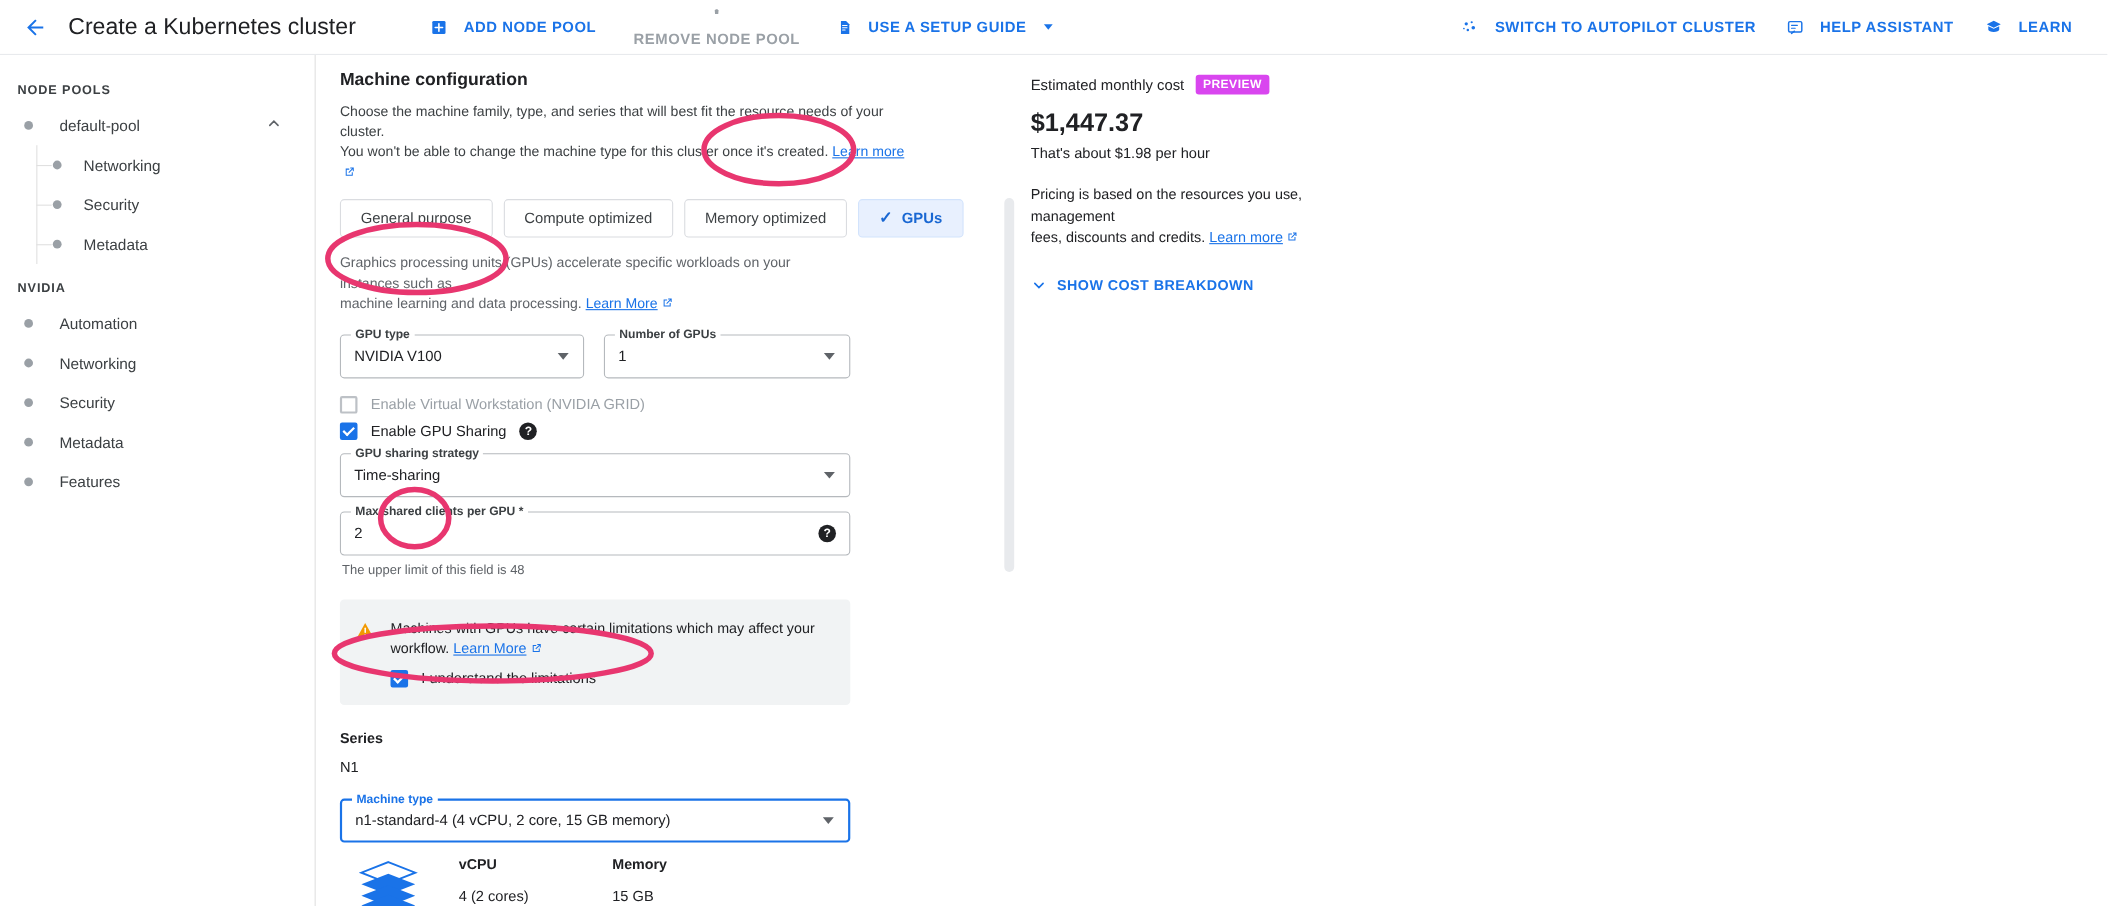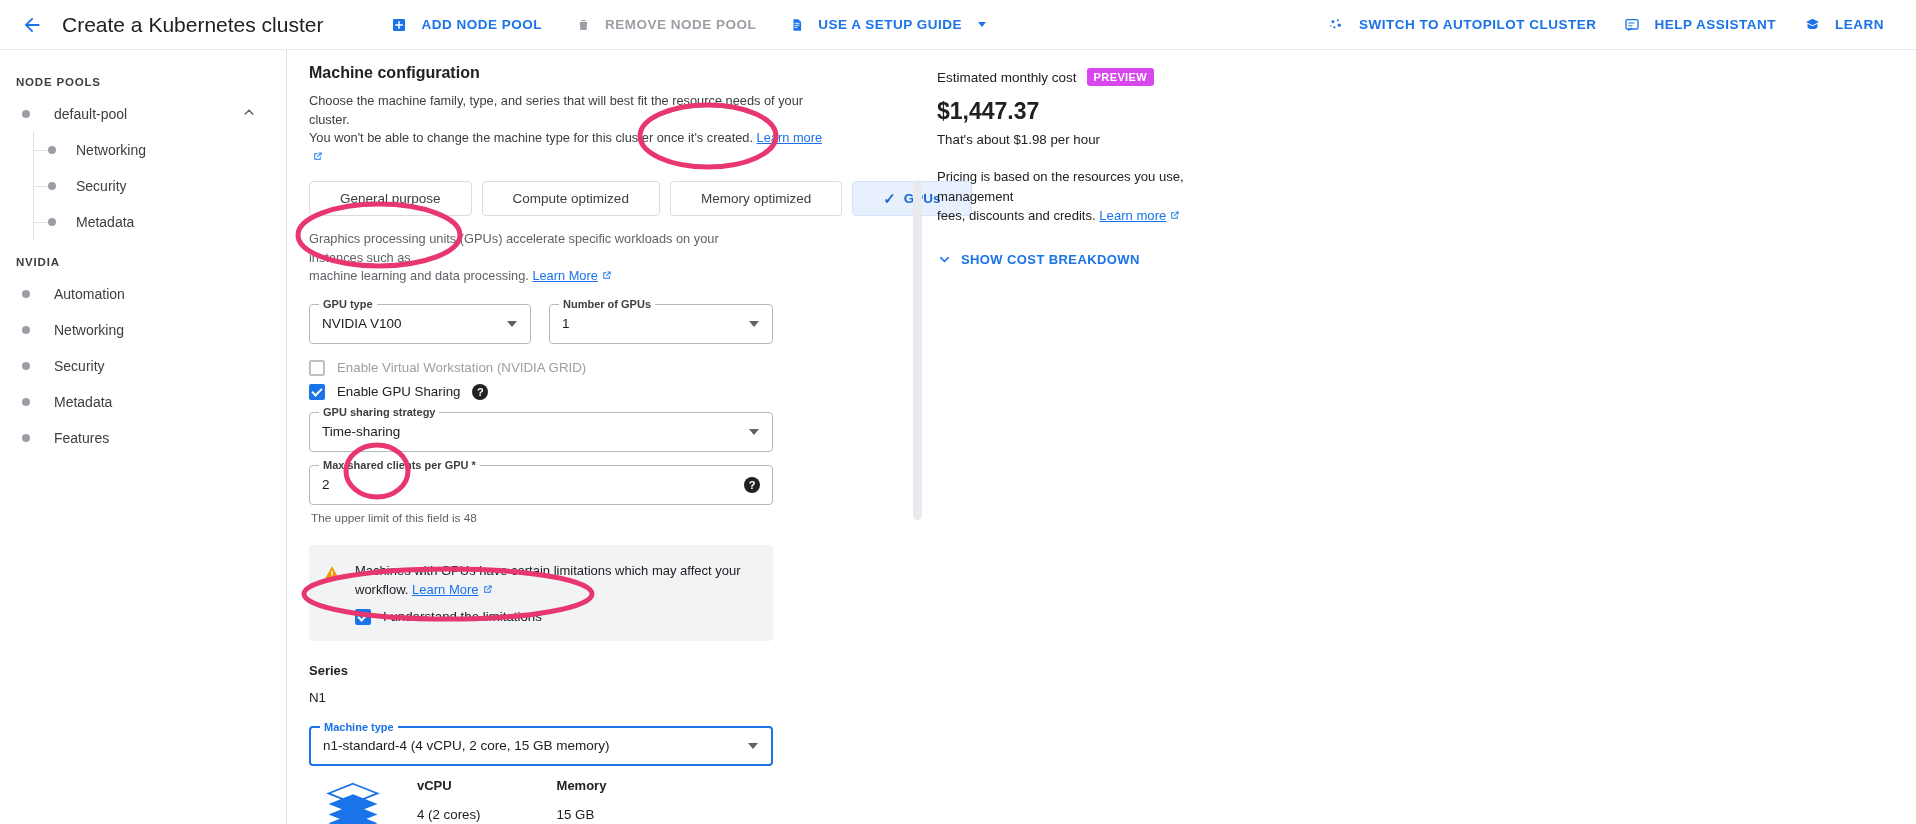--- a/index.html
+++ b/index.html
@@ -30,21 +30,21 @@
     font-size: 21px; color: #202124; margin-left: 8px; white-space: nowrap;
   }
   .header-actions { display: flex; align-items: center; margin-left: 58px; gap: 0px; }
   .hbtn {
     display: flex; align-items: center; gap: 14px;
     height: 36px; padding: 0 10px; margin-right: 14px;
     font-size: 13.5px; font-weight: bold; letter-spacing: .5px;
     color: #1a73e8; cursor: pointer; white-space: nowrap;
     border-radius: 4px;
   }
-  .hbtn.disabled { color: #9aa0a6; cursor: default; }
+  .hbtn.disabled { color: #9aa0a6; cursor: default; flex-direction: column; }
   .header-right {
     margin-left: auto; display: flex; align-items: center; padding-right: 14px;
   }
   .header-right .hbtn { margin-right: 8px; }
   .caret-down {
     width: 0; height: 0; border-left: 4.5px solid transparent;
     border-right: 4.5px solid transparent; border-top: 5px solid currentColor;
     margin-left: 2px;
   }
 
@@ -105,21 +105,21 @@
   .sec-desc { font-size: 12.8px; color: #3c4043; line-height: 1.45; max-width: 520px; }
   .link { color: #1a73e8; text-decoration: underline; cursor: pointer; }
   .ext {
     display: inline-block; width: 11px; height: 11px; position: relative;
     vertical-align: -1px; margin-left: 3px;
   }
 
   
   .family-row { display: flex; margin-top: 15px; gap: 10px; }
   .fam-btn {
-    height: 35px; padding: 0 30px; display: flex; align-items: center;
+    height: 35px; padding: 0 18px; display: flex; align-items: center;
     justify-content: center; gap: 8px;
     border: 1px solid #dadce0; border-radius: 4px;
     font-size: 13.5px; color: #3c4043; background: #fff; cursor: pointer;
     white-space: nowrap;
   }
   .fam-btn.selected {
     background: #e8f0fe; border-color: #d2e3fc; color: #1967d2; font-weight: bold;
   }
   .check-glyph { color: #1967d2; font-size: 15px; line-height: 1; }
 

